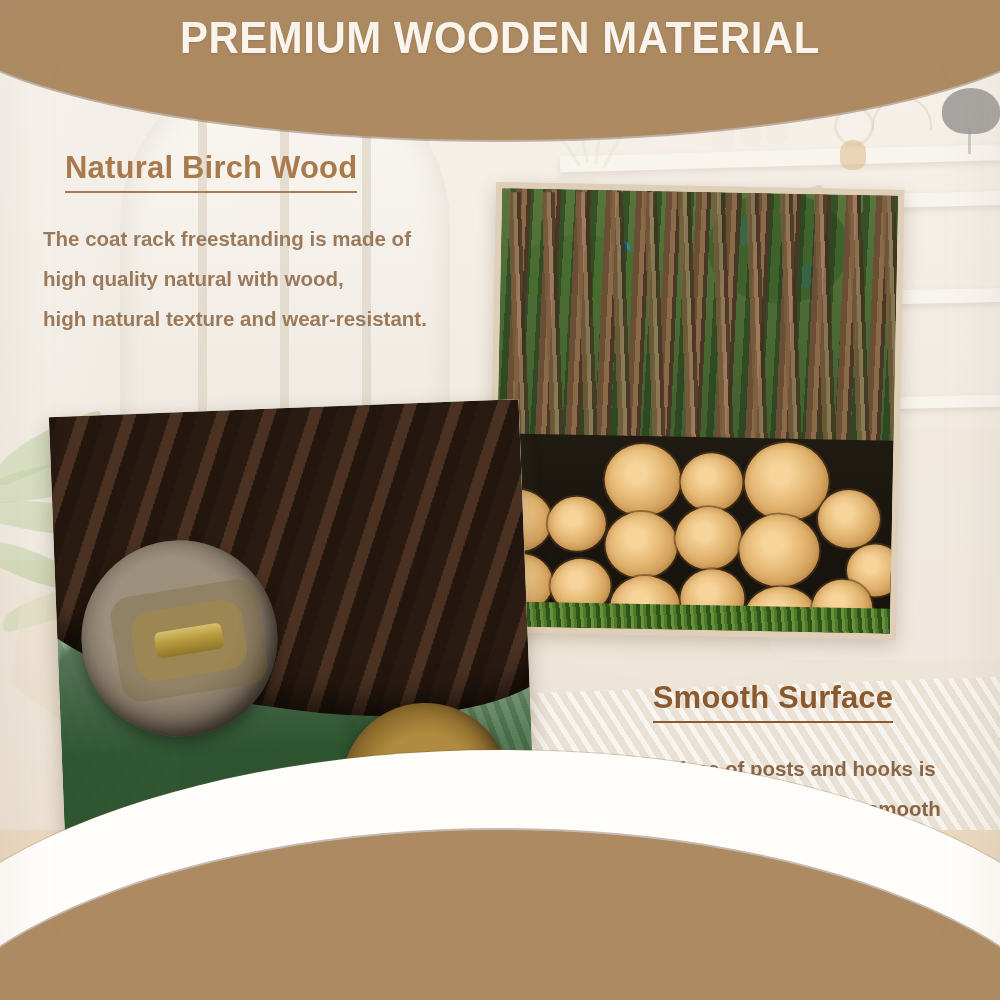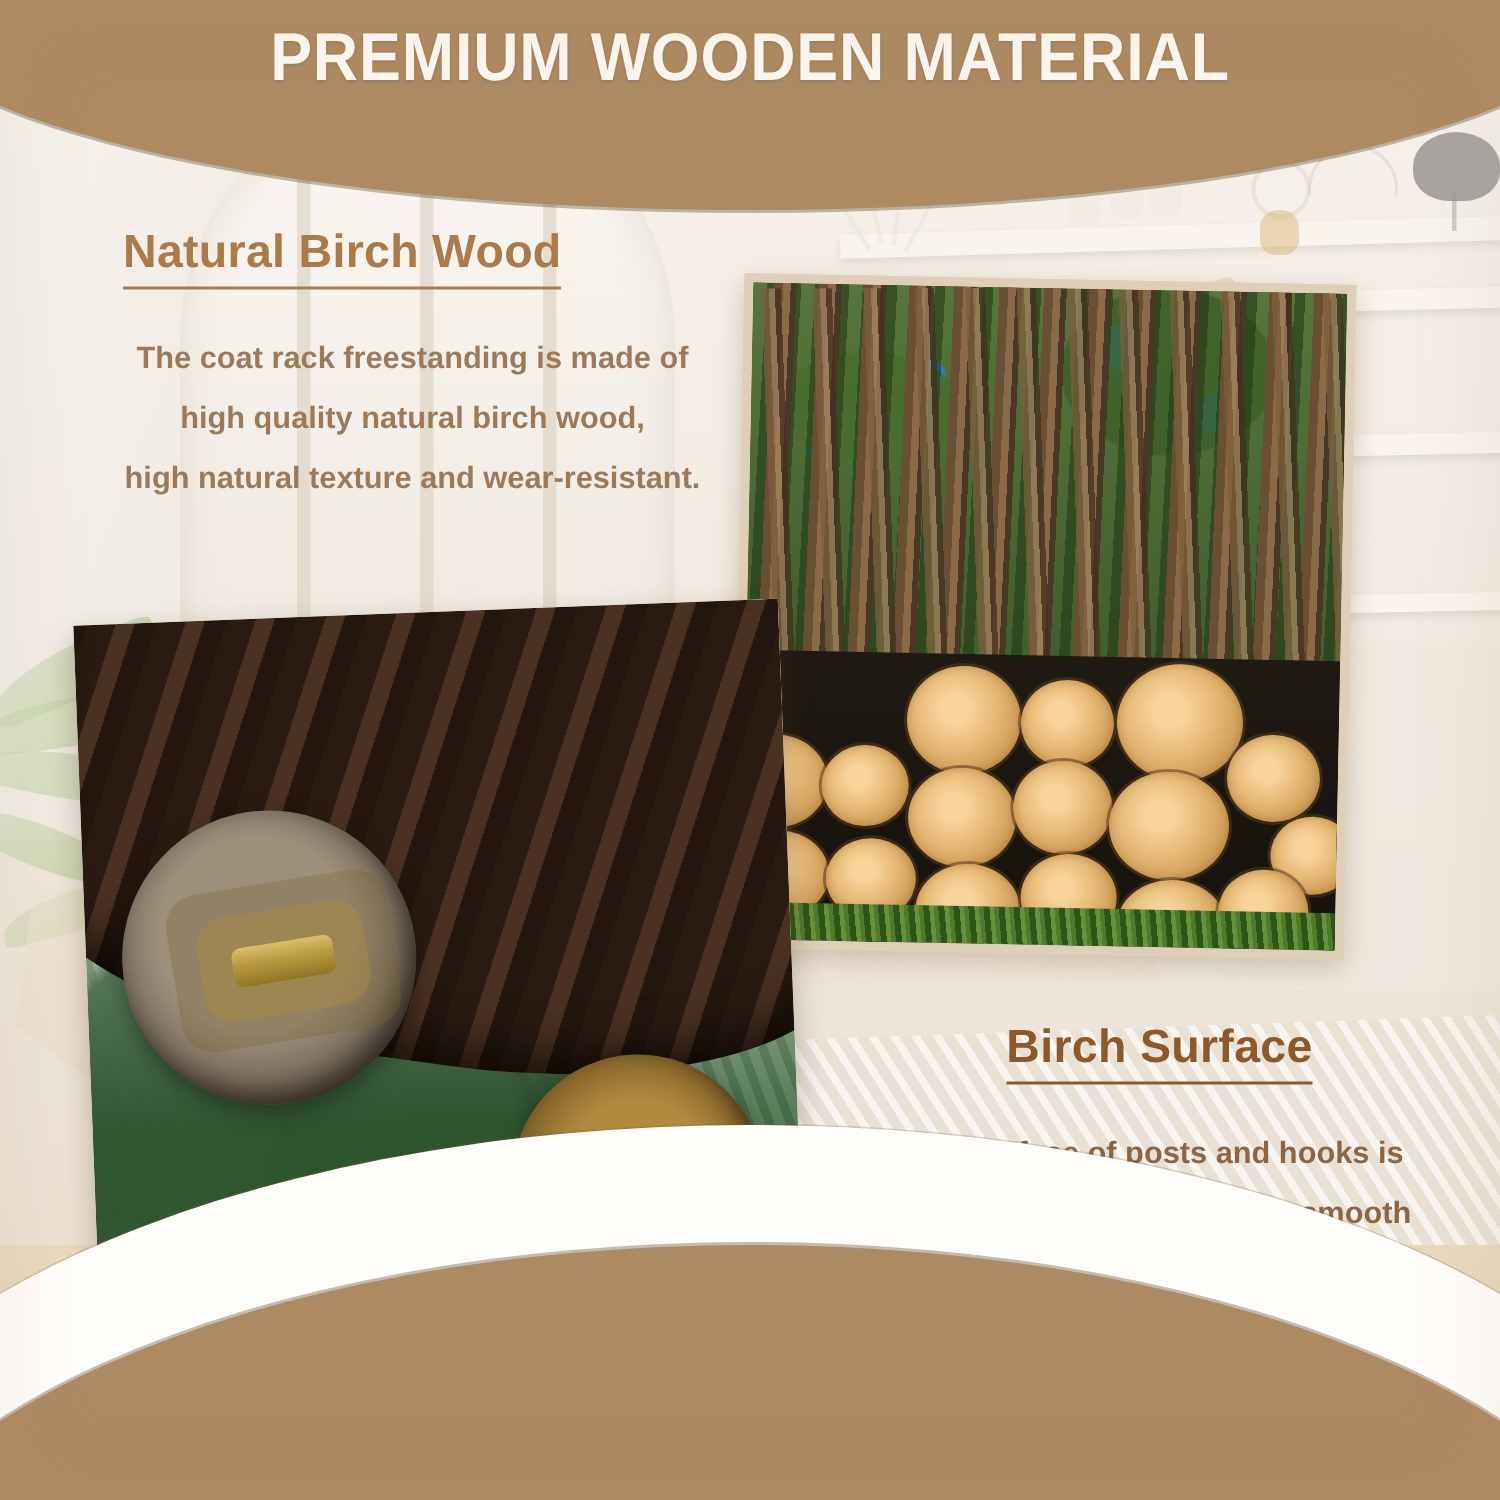--- a/index.html
+++ b/index.html
@@ -96,23 +96,23 @@
   .sec-head {
     display:inline-block;
     color:#a97a4b; font-size:31px; font-weight:bold; letter-spacing:.2px;
     padding-bottom:5px; border-bottom:2.5px solid #a97a4b;
     white-space:nowrap;
   }
   .sec-body { margin-top:26px; color:#9a7a5b; font-size:20.5px; font-weight:bold;
     line-height:1.95; }
   .sec-body .ln { display:block; white-space:nowrap; }
 
-  #block-birch { left:60px; top:150px; width:430px; }
+  #block-birch { left:43px; top:150px; width:430px; }
   #block-birch .sec-head { margin-left:22px; }
-  #block-birch .sec-body { text-align:center; }
+  #block-birch .sec-body { text-align:left; }
 
   #block-smooth { left:570px; top:680px; width:400px; text-align:center; }
   #block-smooth .sec-head { margin-left:6px; }
   #block-smooth .sec-body { text-align:center; }
 
   
   .photo { position:absolute; z-index:4; overflow:hidden;
     border:7px solid #e0cfb8; background:#e0cfb8;
     box-shadow:0 6px 18px rgba(110,85,60,.28); }
 
@@ -297,27 +297,27 @@
     </div>
   </div>
 
   <div class="header-band"></div>
   <div class="header-title">PREMIUM WOODEN MATERIAL</div>
 
   <div class="txt-block" id="block-birch">
     <div class="sec-head">Natural Birch Wood</div>
     <div class="sec-body">
       <span class="ln">The coat rack freestanding is made of</span>
-      <span class="ln">high quality natural birch wood,</span>
+      <span class="ln">high quality natural with wood,</span>
       <span class="ln">high natural texture and wear-resistant.</span>
     </div>
   </div>
 
   <div class="txt-block" id="block-smooth">
-    <div class="sec-head" style="color:#8a5a2e;border-bottom-color:#8a5a2e">Birch Surface</div>
+    <div class="sec-head" style="color:#8a5a2e;border-bottom-color:#8a5a2e">Smooth Surface</div>
     <div class="sec-body" style="color:#8a6647">
       <span class="ln">The surface of posts and hooks is</span>
       <span class="ln">finely polished, and it feels smooth</span>
       <span class="ln">without burrs .</span>
     </div>
   </div>
 
   <div class="bottom-arc-white"></div>
   <div class="bottom-band"></div>
 

